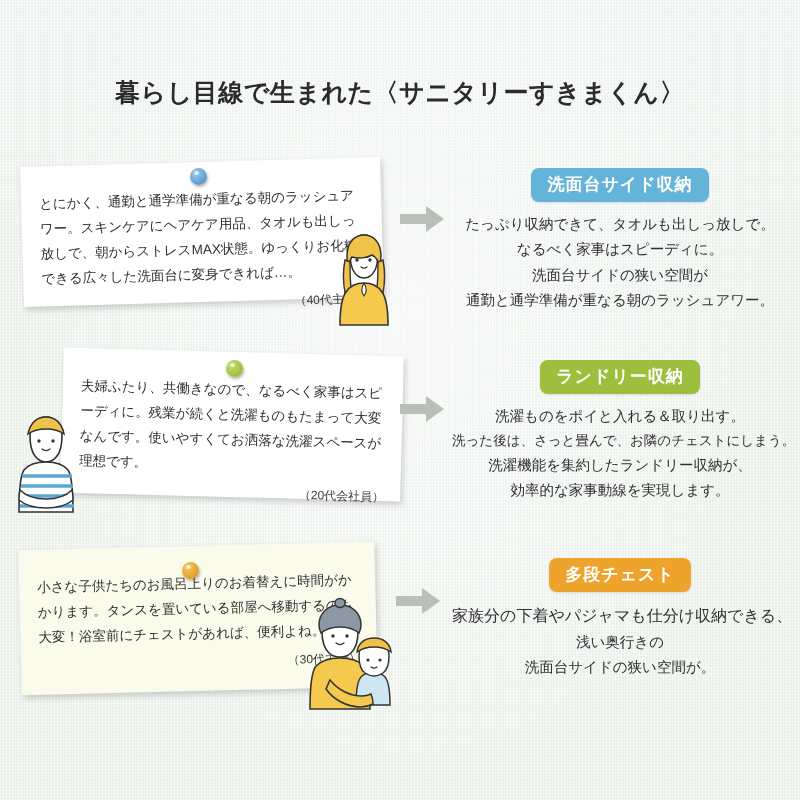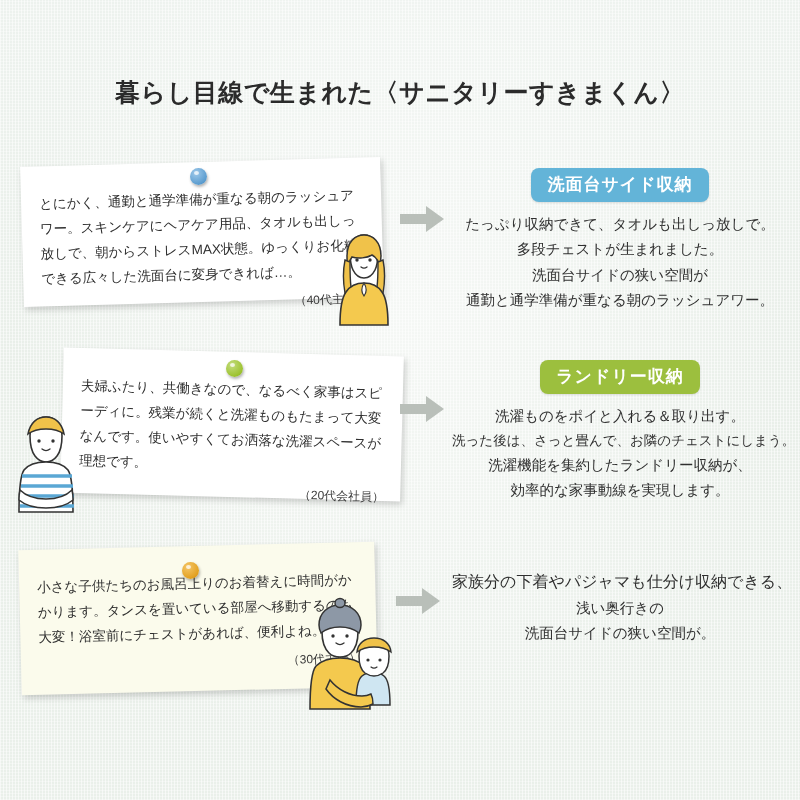--- a/index.html
+++ b/index.html
@@ -225,21 +225,21 @@
 
     <div class="arrow" style="left:400px; top:54px;">
       <div class="shaft"></div>
         <div class="head"></div>
     </div>
 
     <div class="right" style="top:16px;">
       <span class="tag tag-blue">洗面台サイド収納</span>
       <div class="desc">
         <div>たっぷり収納できて、タオルも出しっ放しで。</div>
-        <div>多段チェストが生まれました。</div>
+        <div>なるべく家事はスピーディに。</div>
         <div>洗面台サイドの狭い空間が</div>
         <div>通勤と通学準備が重なる朝のラッシュアワー。</div>
       </div>
     </div>
   </div>
 
   <div class="row row-2">
 
     <div class="note-wrap">
       <div class="note note-2">
@@ -316,20 +316,21 @@
         <path d="M30 88c8 10 20 16 32 16 4 0 7-1 9-2 2 4 2 7 2 10-4 2-8 3-12 3-15 0-28-8-35-18z" fill="#f4c94e" stroke="#333" stroke-width="1.5"></path>
       </svg>
     </div>
 
     <div class="arrow" style="left:396px; top:48px;">
       <div class="shaft"></div>
         <div class="head"></div>
     </div>
 
     <div class="right" style="top:18px;">
+      <span class="tag tag-orange">多段チェスト</span>
       <div class="desc">
         <div style="font-size:16px;">家族分の下着やパジャマも仕分け収納できる、</div>
         <div>浅い奥行きの</div>
         <div>洗面台サイドの狭い空間が。</div>
       </div>
     </div>
   </div>
 
 </div>
 

